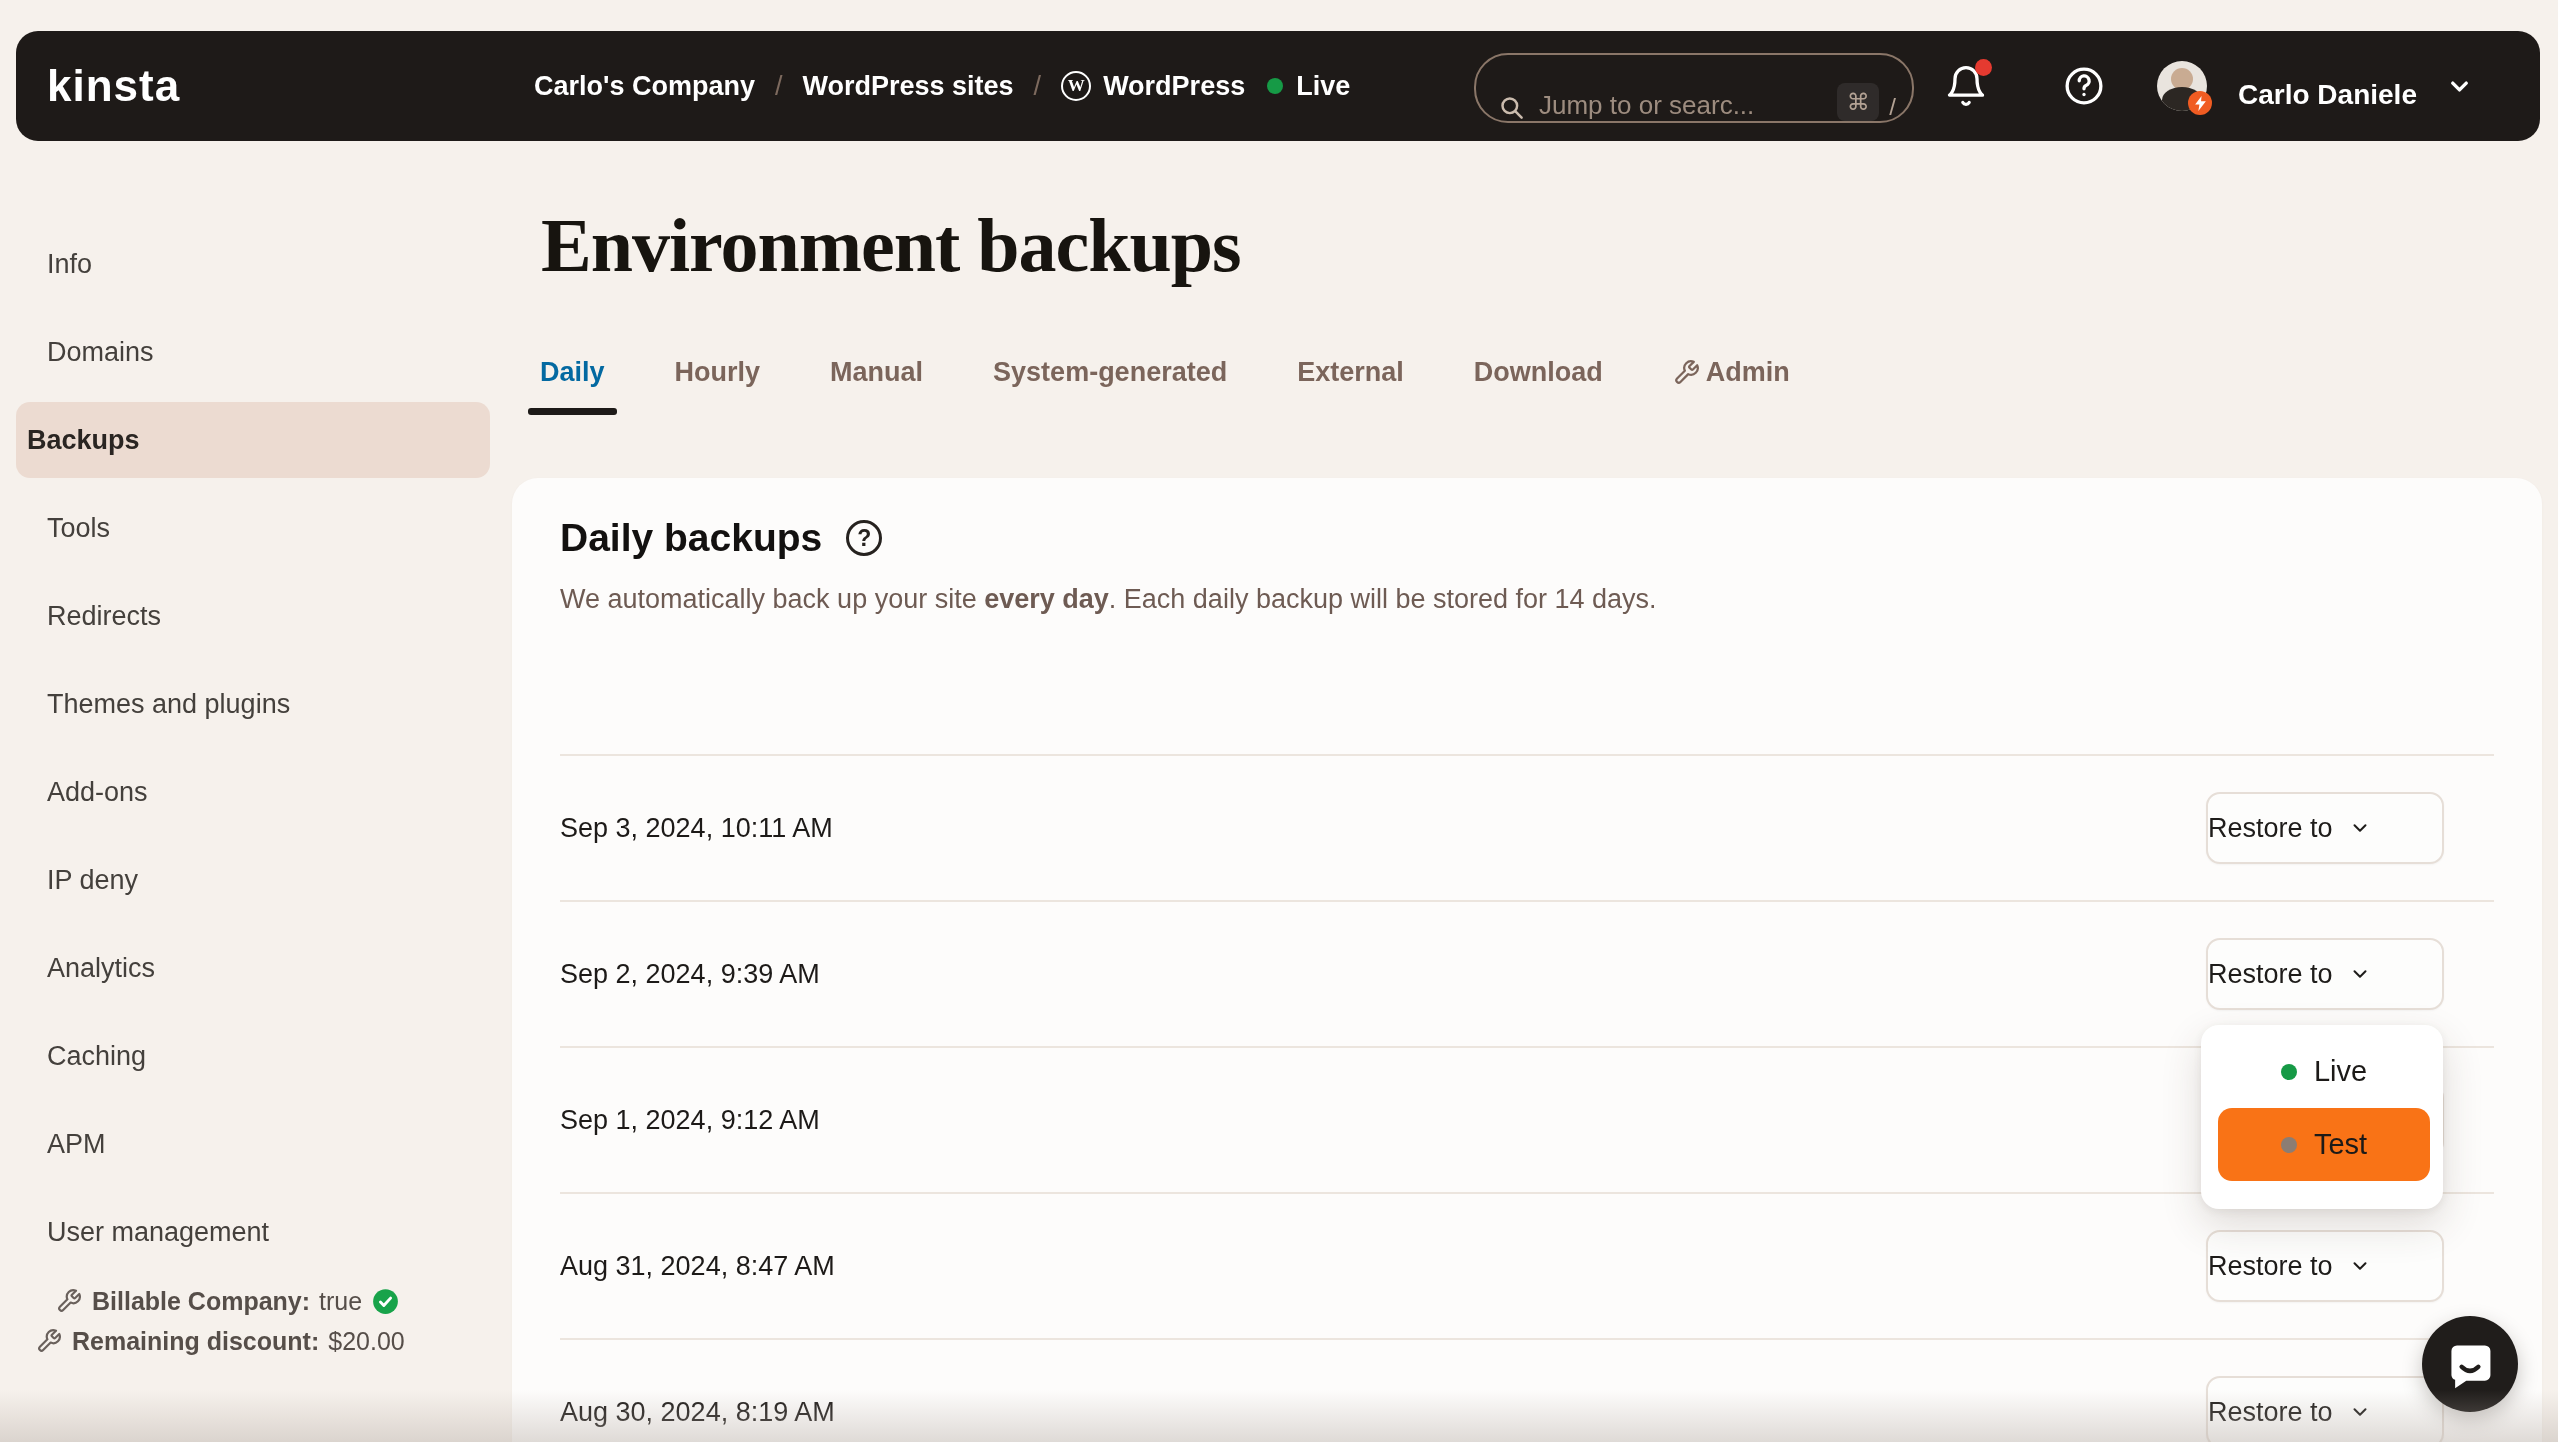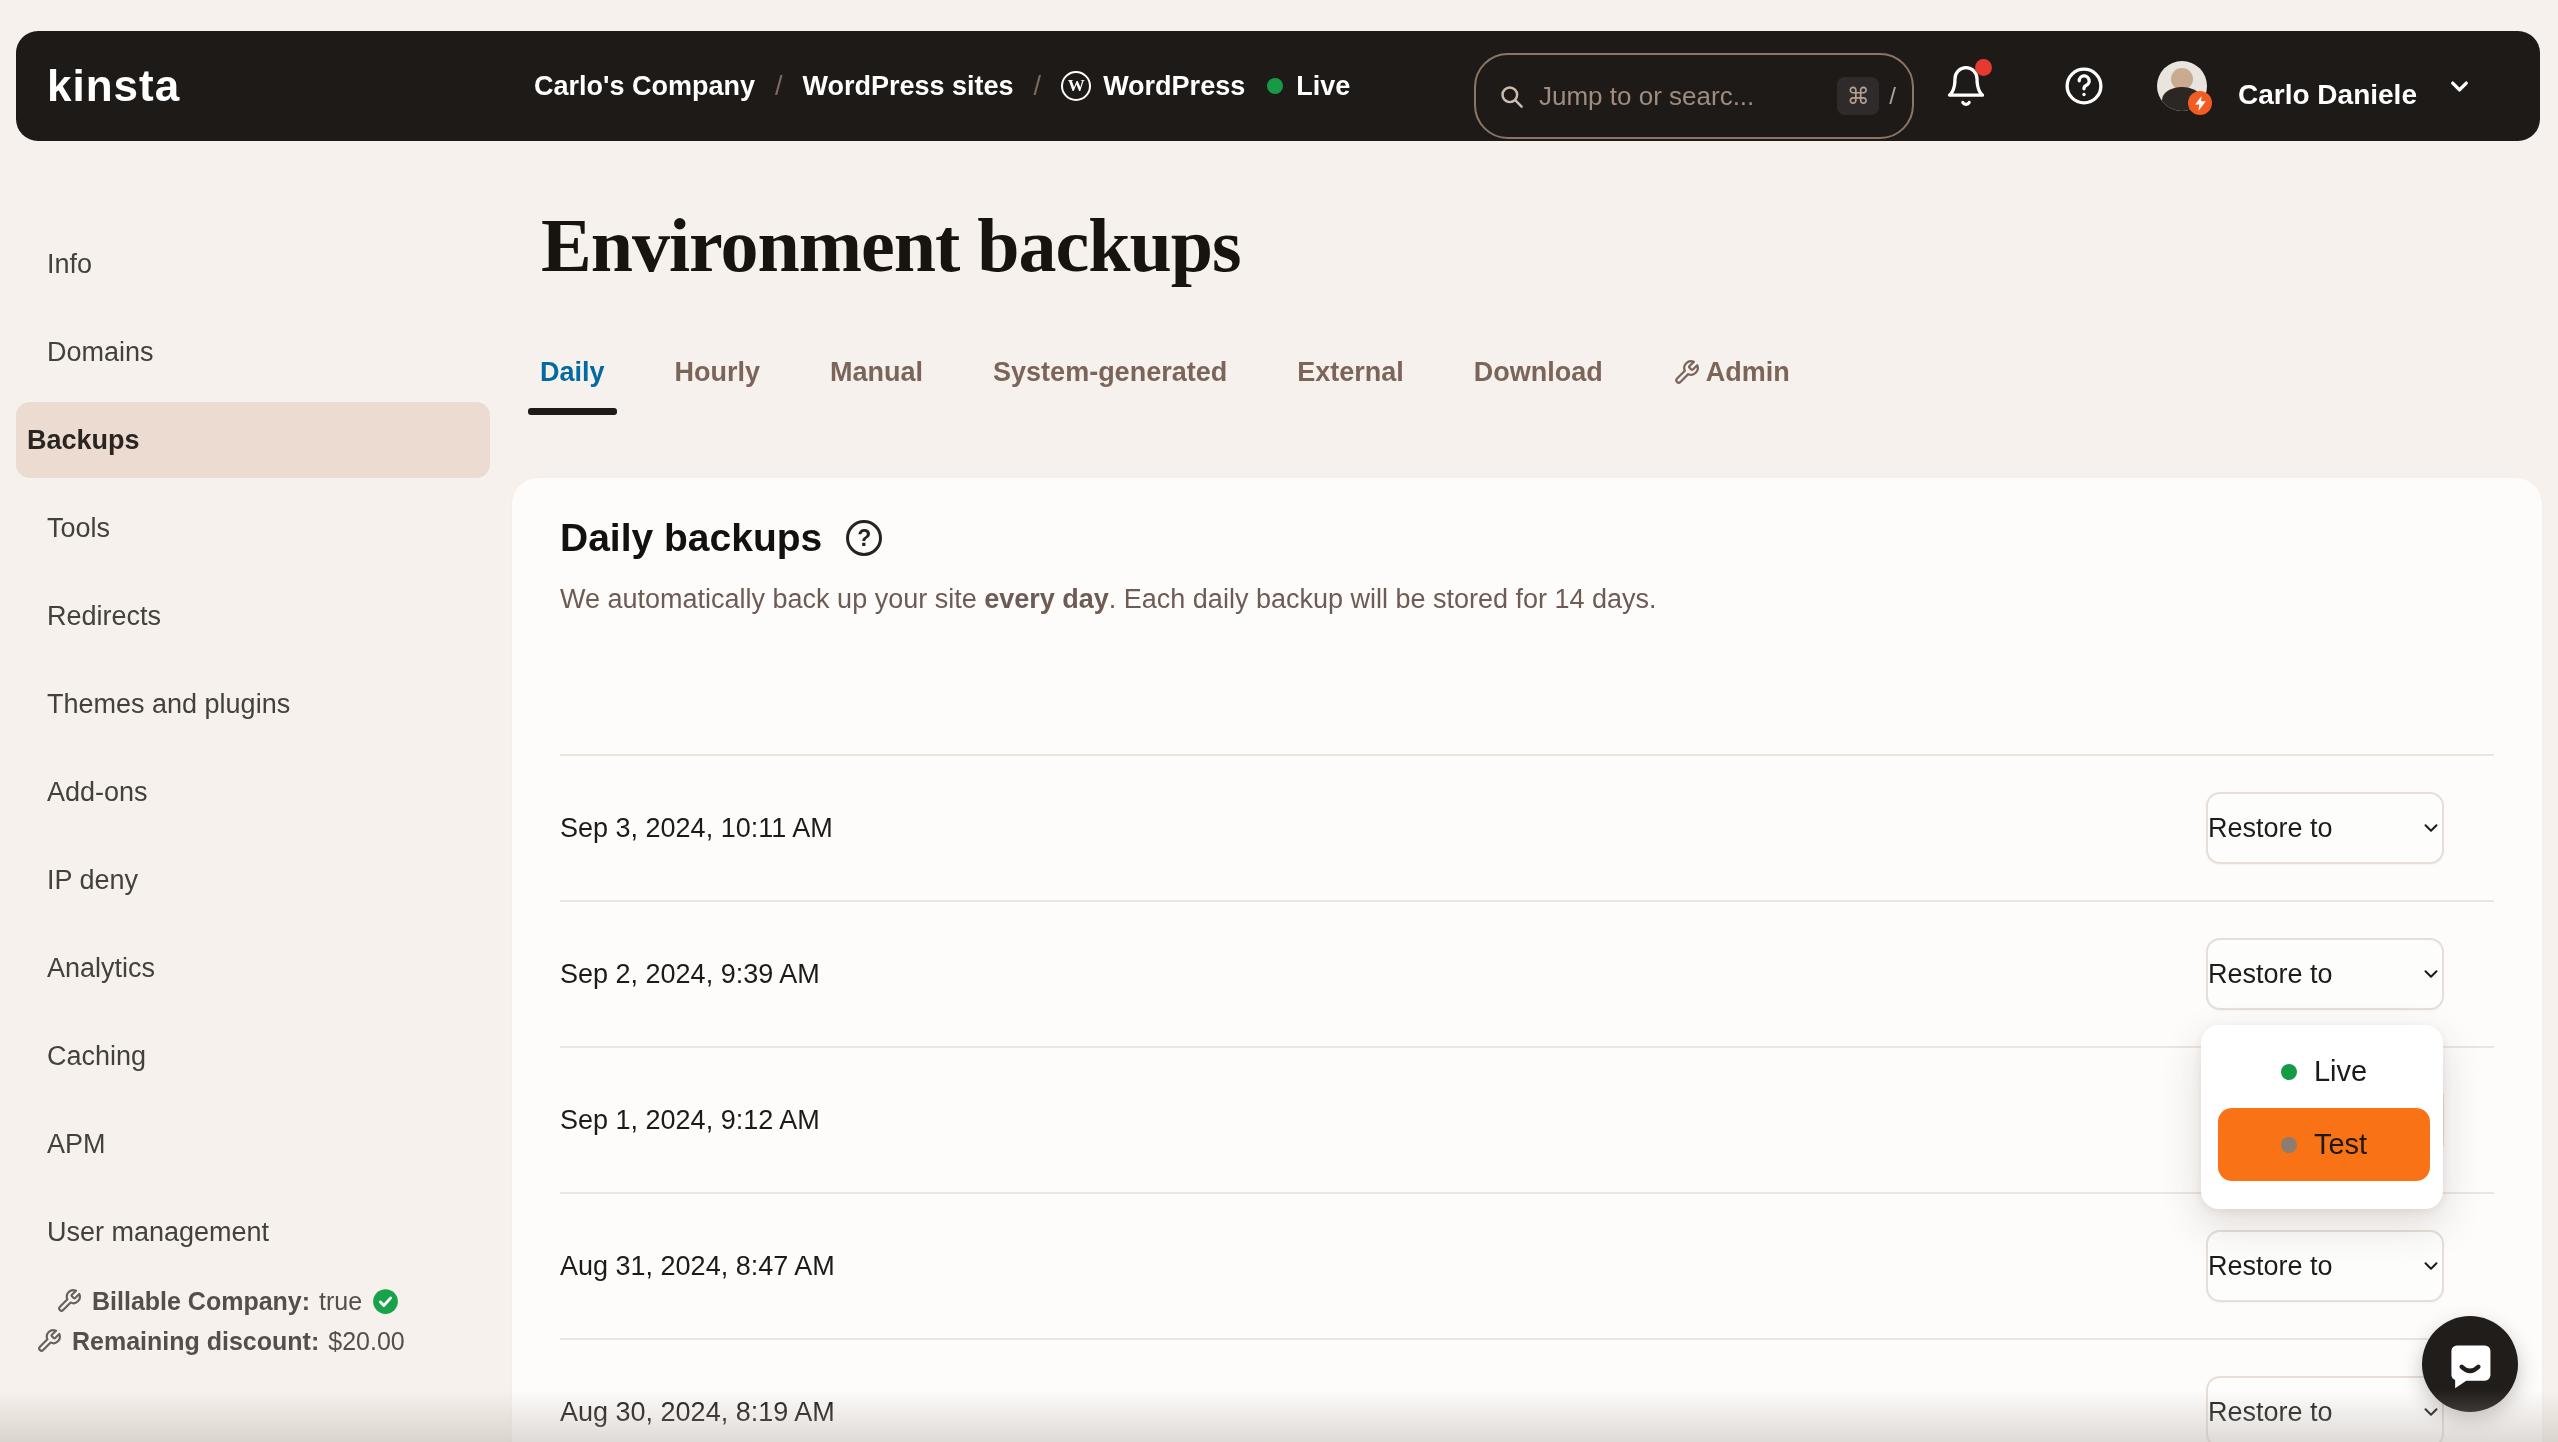--- a/index.html
+++ b/index.html
@@ -28,23 +28,23 @@
   .wp-crumb { display:flex; align-items:center; gap:12px; cursor:pointer; }
   .wp-badge {
     width:30px; height:30px; border-radius:50%;
     border:2px solid #fff; display:flex; align-items:center; justify-content:center;
     font-size:17px; font-weight:700; color:#fff; font-family:"Liberation Serif", serif;
   }
   .env-crumb { display:flex; align-items:center; gap:13px; margin-left:6px; }
   .dot { border-radius:50%; display:inline-block; }
   .dot-live { width:16px; height:16px; background:#169a46; }
   .search {
-    position:absolute; left:1458px; top:22px; width:440px; height:86px;
+    position:absolute; left:1458px; top:22px; width:440px; height:70px;
     border:2px solid #8a7668; border-radius:34px;
-    display:flex; align-items:center; padding:0 16px 0 22px; cursor:text;
+    display:flex; align-items:flex-end; padding:0 16px 0 22px; cursor:text;
   }
   .search svg { flex:0 0 auto; }
   .search-ph { flex:1 1 auto; margin-left:14px; font-size:26px; color:#9d8c7f; white-space:nowrap; overflow:hidden; }
   .kbd {
     background:rgba(255,255,255,0.08); border-radius:8px;
     min-width:42px; height:38px; display:flex; align-items:center; justify-content:center;
     font-family:"DejaVu Sans", sans-serif; font-size:23px; color:#b3a294;
   }
   .kbd-slash { margin-left:10px; font-size:24px; color:#b3a294; }
   .icon-btn { position:absolute; top:33px; width:44px; height:44px; cursor:pointer; }
@@ -112,21 +112,21 @@
   .thead { position:absolute; left:48px; right:48px; top:210px; height:66px; font-size:27px; color:#27221f; font-weight:500; }
   .th-created { position:absolute; left:0; top:14px; }
   .th-restore { position:absolute; left:1645px; top:14px; }
   .rows { position:absolute; left:48px; right:48px; top:276px; border-top:2px solid #ece5de; }
   .trow { position:relative; height:146px; border-bottom:2px solid #ece5de; }
   .row-date { position:absolute; left:0; top:50%; transform:translateY(-50%); font-size:27px; color:#1d1a18; }
   .restore-btn {
     position:absolute; right:50px; top:50%; transform:translateY(-50%);
     min-width:238px; height:72px; border-radius:14px;
     background:#fdfdfc; border:2px solid #e6ded7; box-shadow:0 1px 2px rgba(0,0,0,0.04);
-    display:flex; align-items:center; justify-content:space-between; gap:16px;
+    display:flex; align-items:center; justify-content:flex-start; gap:16px;
     font-size:27px; font-weight:500; color:#1e1c1a; cursor:pointer;
   }
   
   .dropdown {
     position:absolute; left:2201px; top:1025px; width:242px; height:184px;
     background:#ffffff; border-radius:18px; z-index:50;
     box-shadow:0 16px 40px rgba(70,50,40,0.16), 0 2px 8px rgba(70,50,40,0.08);
     padding:10px 13px 18px 17px;
   }
   .dd-option {

